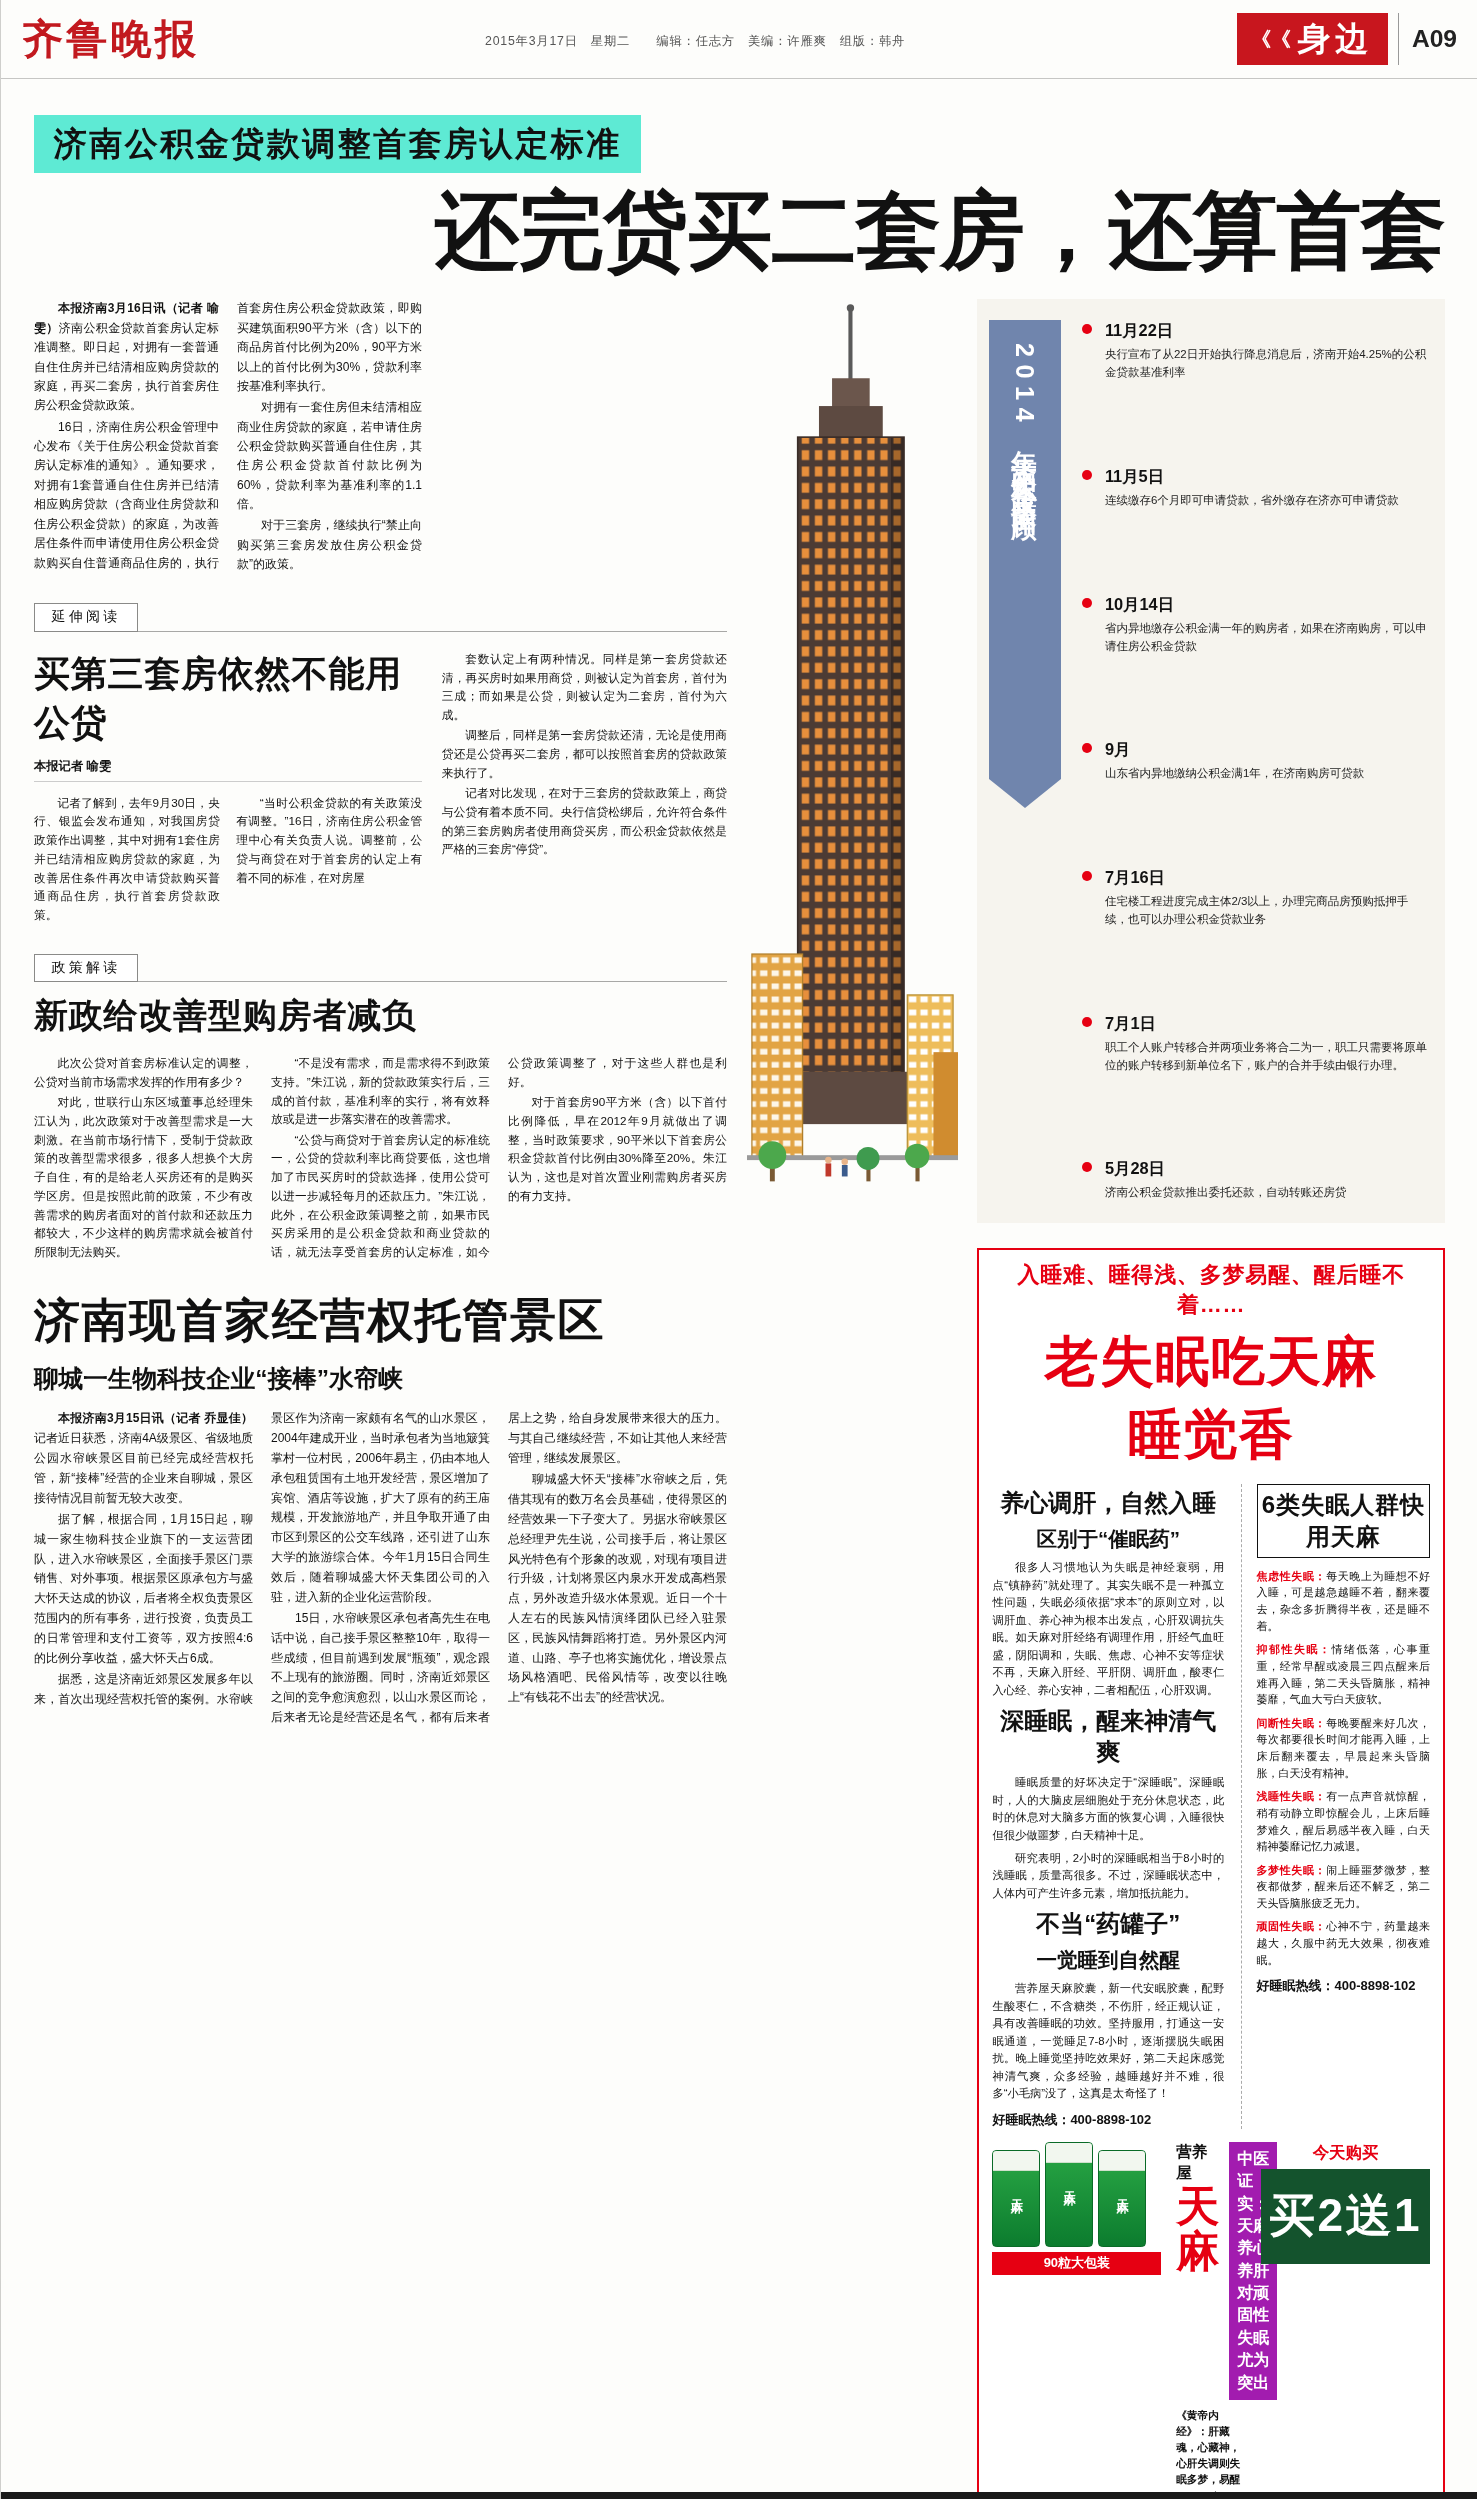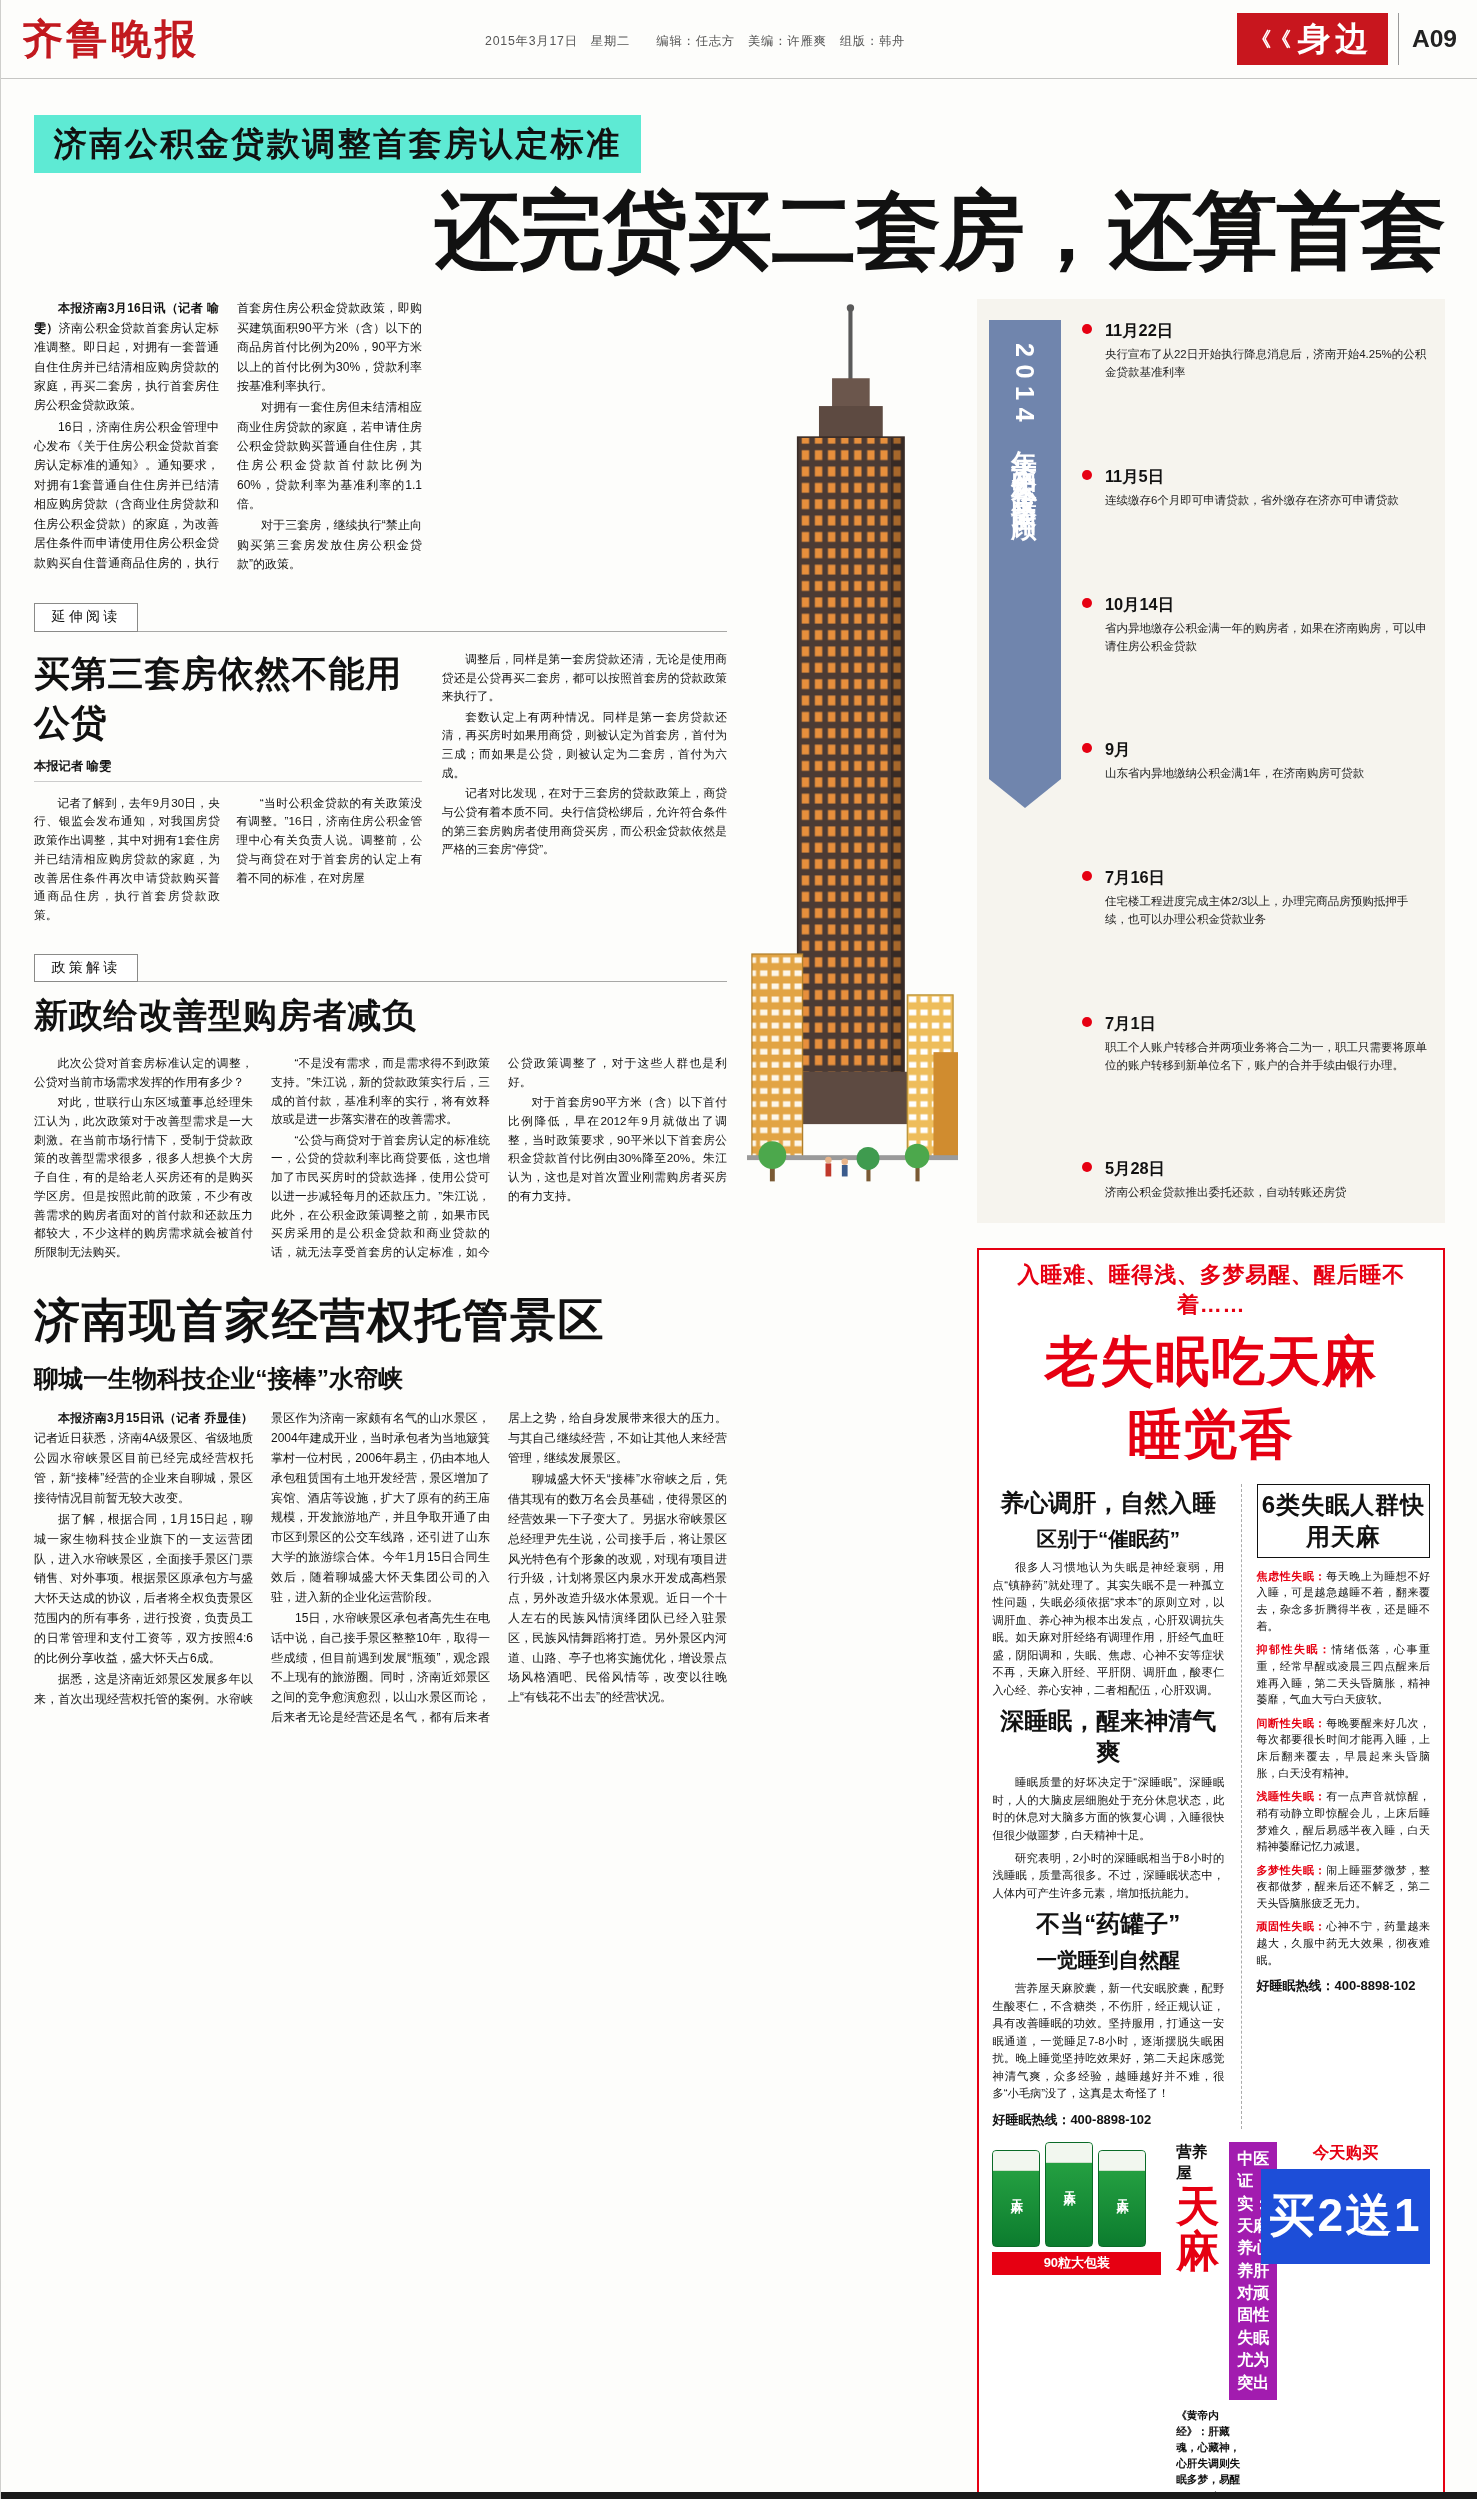--- a/index.html
+++ b/index.html
@@ -89,21 +89,21 @@
   .prod-mid { flex:1; min-width:0; }
   .prod-top { display:flex; gap:9.8px; align-items:stretch; }
   .prod-id { display:flex; flex-direction:column; align-items:center; }
   .prod-brand { font-size:15.6px; font-weight:800; }
   .prod-name { font-size:43px; font-weight:900; color:#e60012; line-height:1.05; }
   .tcm-bar { background:#a21caf; color:#fff; font-size:16px; font-weight:700; padding:5.7px 8.2px; line-height:1.4; flex:1; }
   .prod-quote { font-size:10.7px; font-weight:700; margin-top:7.4px; line-height:1.5; }
   .prod-stage { font-size:15px; line-height:1.55;margin-left:36px; }
   .promo-col { width:169px; flex:none; text-align:center; }
   .promo-today { color:#e60012; font-weight:800; font-size:16.4px; margin-bottom:4.9px; }
-  .promo-box { background:#1d4ed8; color:#fff; font-size:46px; font-weight:900; padding:16.4px 4.9px; letter-spacing:2.5px; }
+  .promo-box { background:#14532d; color:#fff; font-size:46px; font-weight:900; padding:16.4px 4.9px; letter-spacing:2.5px; }
 
   .bottom-rule { position:absolute; left:0; right:0; bottom:0; height:8.2px; background:#1a1a1a; }
 </style>
 </head>
 <body>
 
 <div class="sheet">
 
   <div class="top-bar">
     <div class="masthead">齐鲁晚报</div>
@@ -140,22 +140,22 @@
           <div class="extended-flex">
             <div class="extended-main">
               <div class="extended-headline">买第三套房依然不能用公贷</div>
               <div class="extended-byline">本报记者 喻雯</div>
               <div class="extended-left">
                 <p class="art">记者了解到，去年9月30日，央行、银监会发布通知，对我国房贷政策作出调整，其中对拥有1套住房并已结清相应购房贷款的家庭，为改善居住条件再次申请贷款购买普通商品住房，执行首套房贷款政策。</p>
                 <p class="art">“当时公积金贷款的有关政策没有调整。”16日，济南住房公积金管理中心有关负责人说。调整前，公贷与商贷在对于首套房的认定上有着不同的标准，在对房屋</p>
               </div>
             </div>
             <div class="extended-side">
+              <p class="art">套数认定上有两种情况。同样是第一套房贷款还清，再买房时如果用商贷，则被认定为首套房，首付为三成；而如果是公贷，则被认定为二套房，首付为六成。</p>
               <p class="art">调整后，同样是第一套房贷款还清，无论是使用商贷还是公贷再买二套房，都可以按照首套房的贷款政策来执行了。</p>
-              <p class="art">套数认定上有两种情况。同样是第一套房贷款还清，再买房时如果用商贷，则被认定为首套房，首付为三成；而如果是公贷，则被认定为二套房，首付为六成。</p>
               <p class="art">记者对比发现，在对于三套房的贷款政策上，商贷与公贷有着本质不同。央行信贷松绑后，允许符合条件的第三套房购房者使用商贷买房，而公积金贷款依然是严格的三套房“停贷”。</p>
             </div>
           </div>
         </div>
 
         <div>
           <div class="sec-label-row">
             <span class="sec-label">政策解读</span>
           </div>
           <div class="policy-headline">新政给改善型购房者减负</div>

